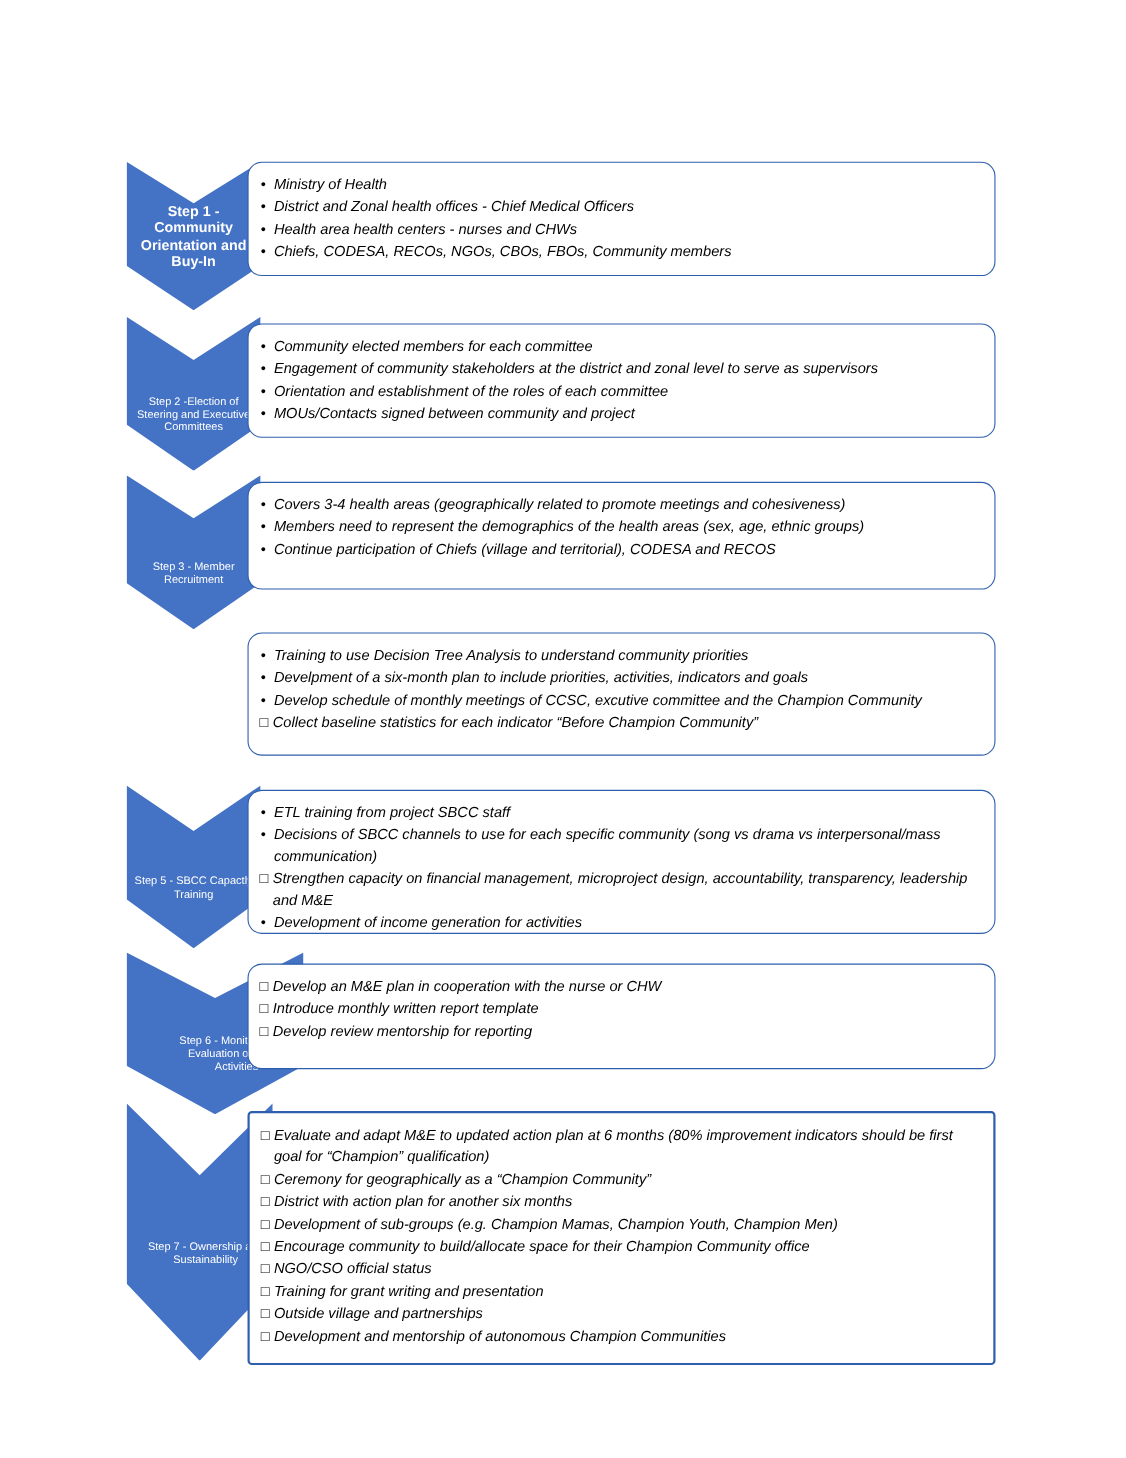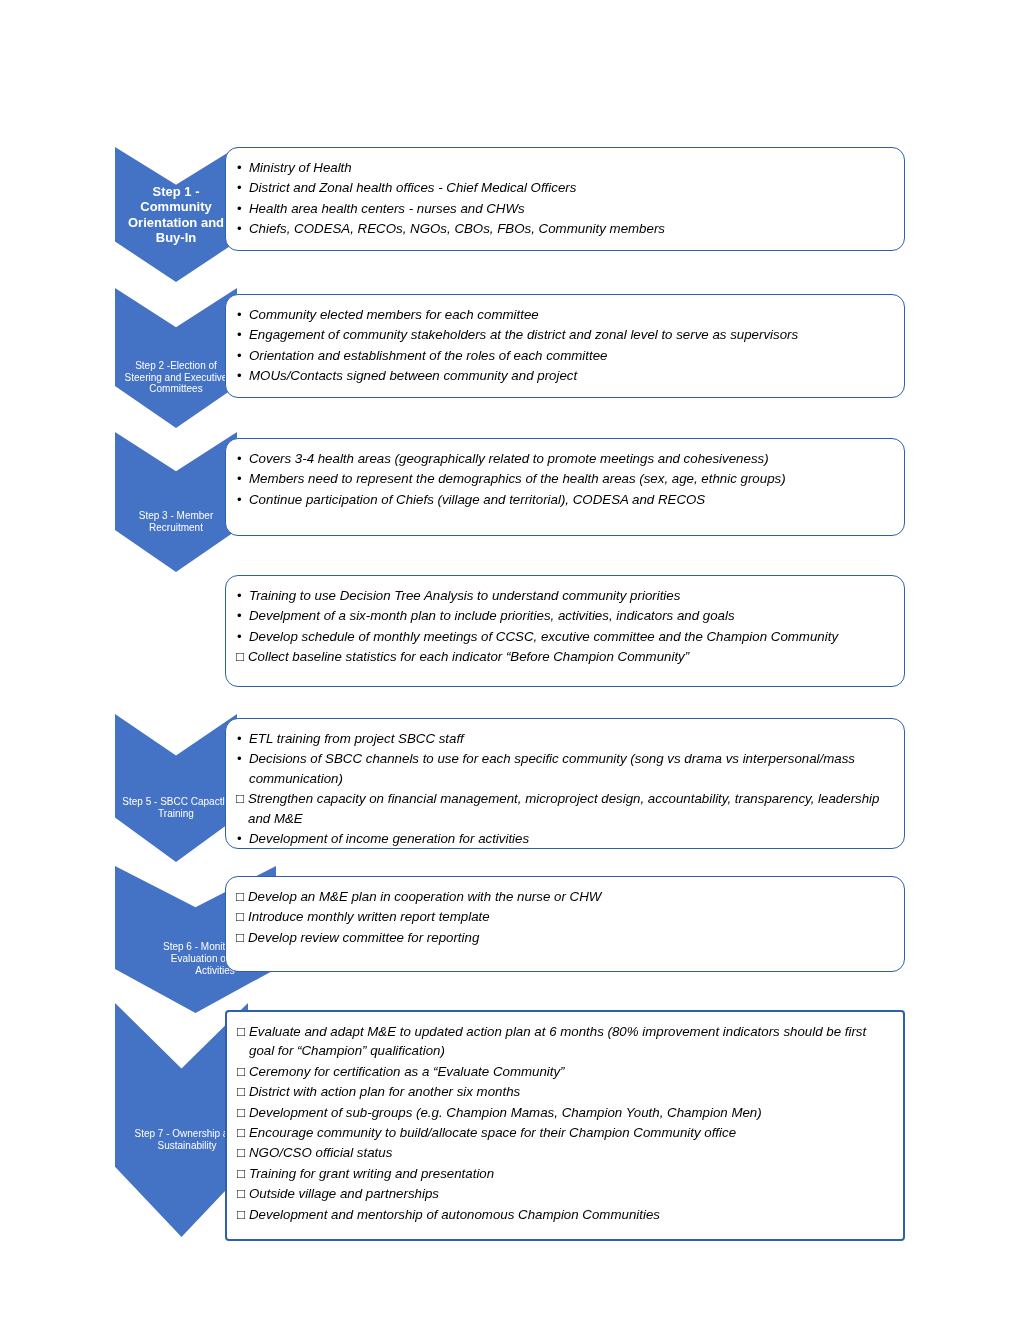--- a/index.html
+++ b/index.html
@@ -249,39 +249,39 @@
           <li class="sq">
             <span class="mk">□</span>
             <span class="txt">Develop an M&amp;E plan in cooperation with the nurse or CHW</span>
           </li>
           <li class="sq">
             <span class="mk">□</span>
             <span class="txt">Introduce monthly written report template</span>
           </li>
           <li class="sq">
             <span class="mk">□</span>
-            <span class="txt">Develop review committee for reporting</span>
+            <span class="txt">Develop review mentorship for reporting</span>
           </li>
         </ul>
       </div>
     </div>
     <div class="step-row" style="top: 1003px; height: 238px;">
       <div class="chevron" style="height: 234px; padding-left: 11px;">
         <div class="chevron-label small">Step 7 - Ownership and
 Sustainability</div>
       </div>
       <div class="box square" style="top: 7px; height: 231px;">
         <ul class="bullets">
           <li class="sq">
             <span class="mk">□</span>
             <span class="txt">Evaluate and adapt M&amp;E to updated action plan at 6 months (80% improvement indicators should be first goal for “Champion” qualification)</span>
           </li>
           <li class="sq">
             <span class="mk">□</span>
-            <span class="txt">Ceremony for certification as a “Evaluate Community”</span>
+            <span class="txt">Ceremony for geographically as a “Champion Community”</span>
           </li>
           <li class="sq">
             <span class="mk">□</span>
             <span class="txt">District with action plan for another six months</span>
           </li>
           <li class="sq">
             <span class="mk">□</span>
             <span class="txt">Development of sub-groups (e.g. Champion Mamas, Champion Youth, Champion Men)</span>
           </li>
           <li class="sq">

